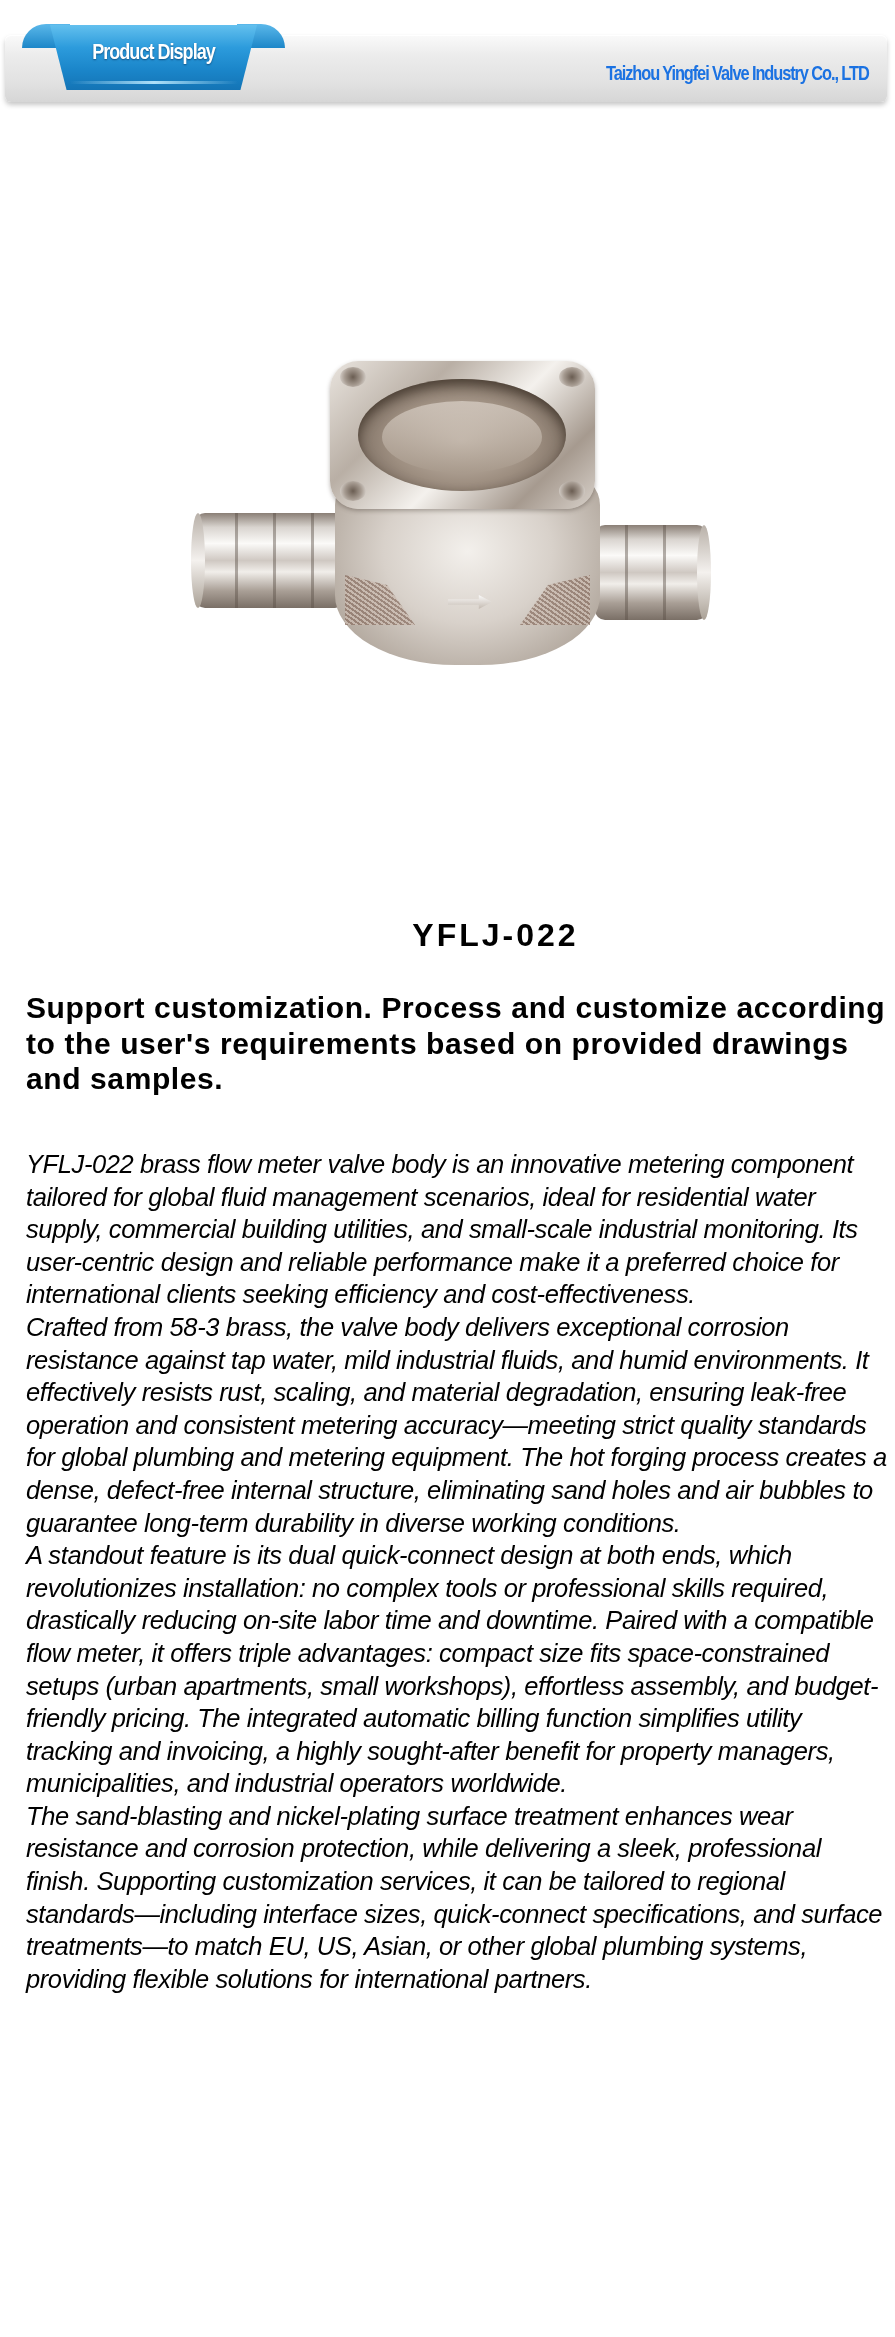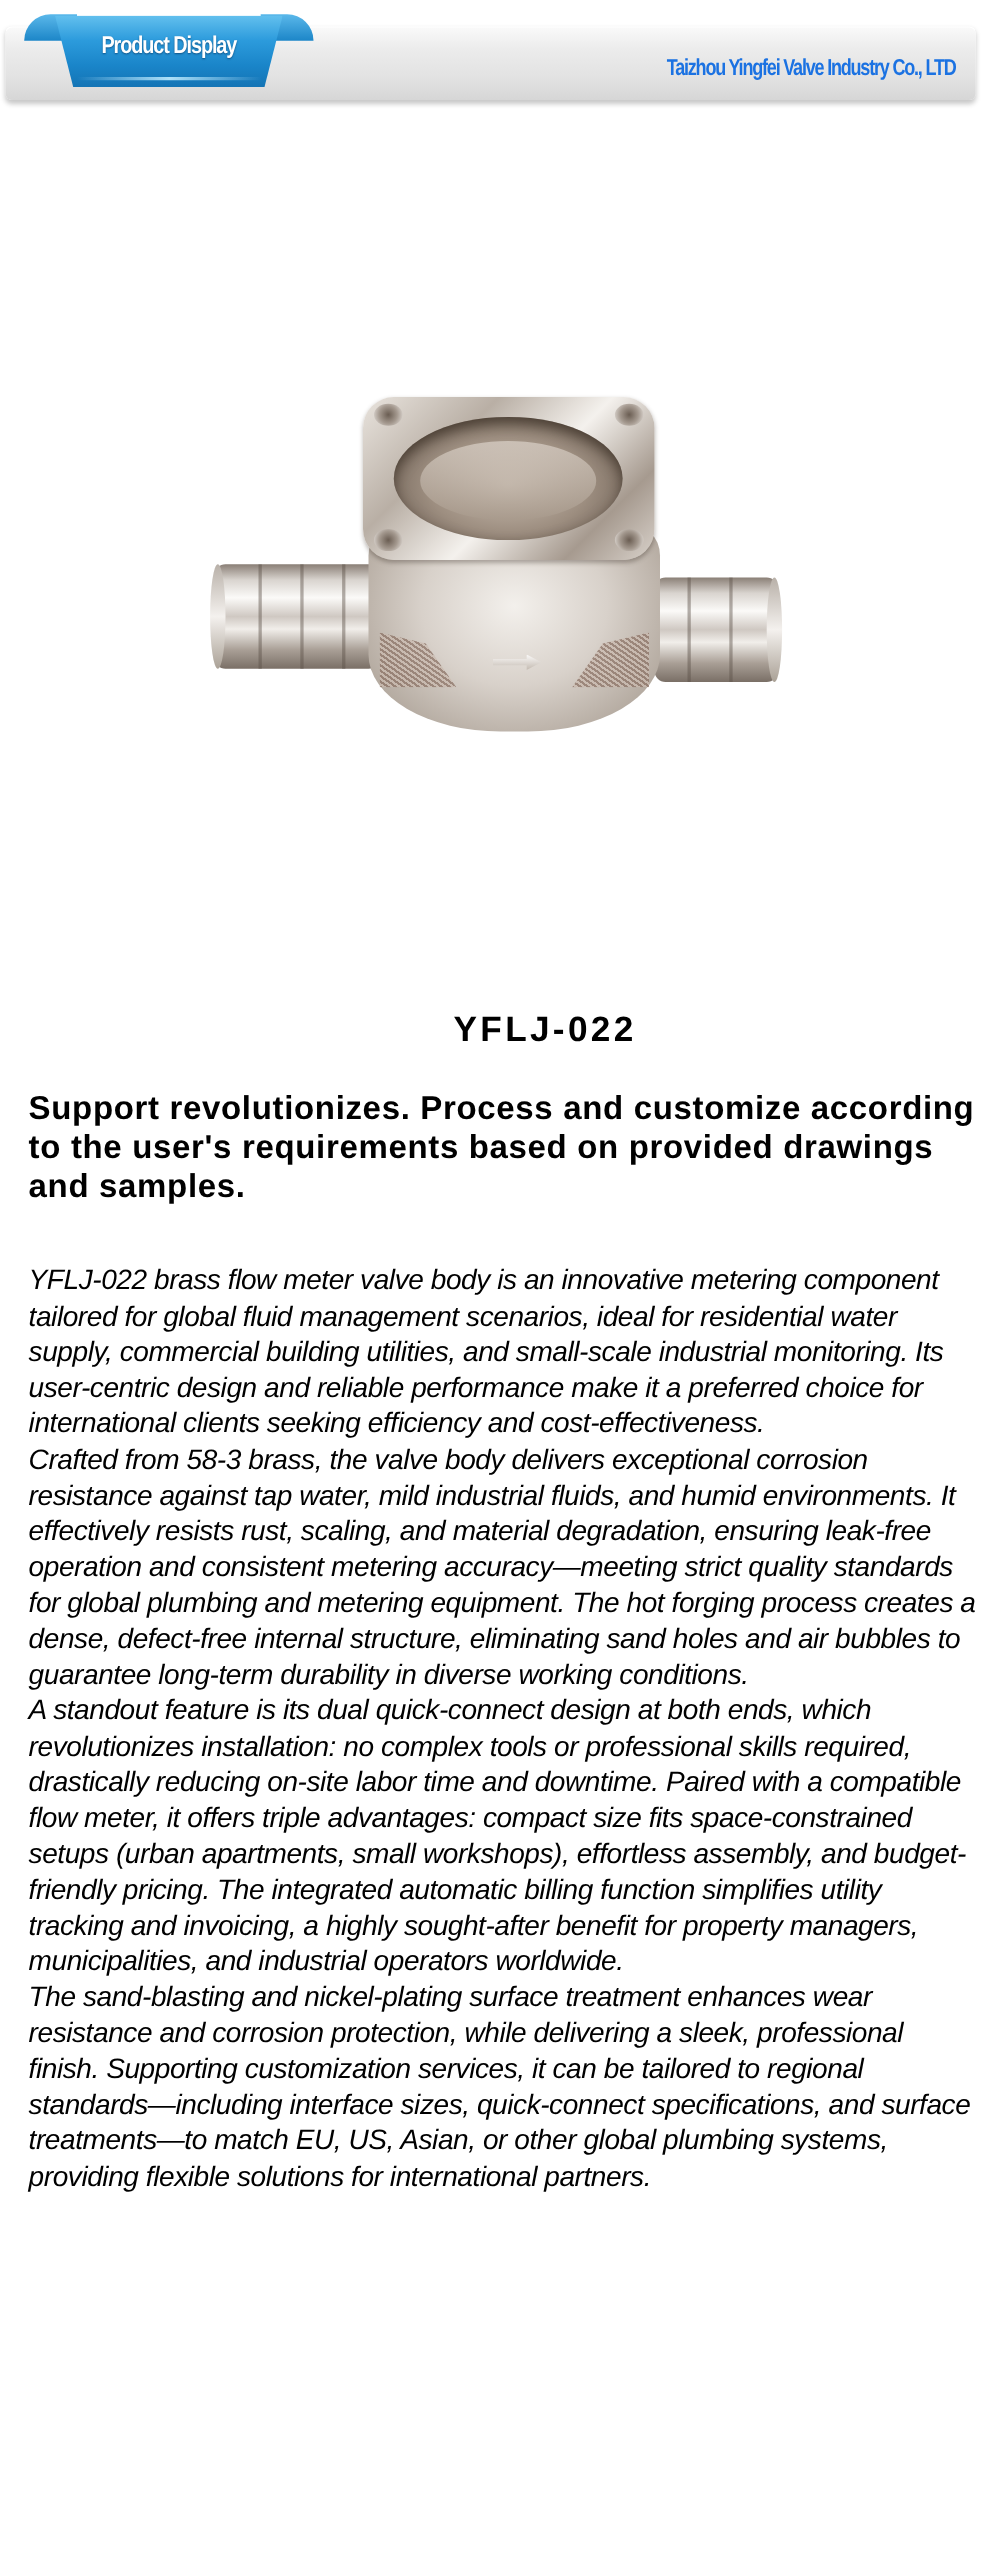--- a/index.html
+++ b/index.html
@@ -1,19 +1,19 @@
 <!DOCTYPE html>
 <html><head>
 <meta charset="utf-8">
 <style>
   html, body { margin:0; padding:0; background:#ffffff; }
   body { width:895px; height:2337px; position:relative; overflow:hidden; font-family:"Liberation Sans", sans-serif; color:#000; }
 
   
-  .banner { position:absolute; left:0; top:0; width:895px; height:100px; }
+  .banner { position:absolute; left:0; top:11px; width:895px; height:100px; }
   .banner-bar {
     position:absolute; left:5px; top:24px; width:882px; height:67px;
     border-radius:6px;
     background:linear-gradient(to bottom,#fafafa 0%,#ececec 30%,#e2e2e2 70%,#d6d6d6 100%);
     box-shadow:0 3px 5px rgba(0,0,0,0.22), inset 0 1px 0 #ffffff;
   }
   .ribbon-curl {
     position:absolute; top:13px; height:24px; width:48px;
     background:linear-gradient(to bottom,#5bb8ea 0%,#1c86c8 100%);
   }
@@ -151,20 +151,20 @@
     </div>
     <div class="bolt-hole tl"></div>
     <div class="bolt-hole tr"></div>
     <div class="bolt-hole bl"></div>
     <div class="bolt-hole br"></div>
   </div>
 </div>
 
 <div class="model-title">YFLJ-022</div>
 
-<div class="headline">Support revolutionizes. Process and customize according to the user's requirements based on provided drawings and samples.</div>
+<div class="headline">Support customization. Process and customize according to the user's requirements based on provided drawings and samples.</div>
 
 <div class="description">
   <p>YFLJ-022 brass flow meter valve body is an innovative metering component tailored for global fluid management scenarios,  ideal for residential water supply, commercial building utilities,  and small-scale industrial monitoring. Its user-centric design and reliable performance make it a preferred choice for  international clients seeking efficiency and cost-effectiveness.</p>
   <p>Crafted from 58-3 brass, the valve body delivers exceptional corrosion resistance against tap water,  mild industrial fluids, and humid environments. It effectively resists rust, scaling, and material degradation,  ensuring leak-free operation and consistent metering accuracy—meeting strict quality standards for global plumbing and  metering equipment. The hot forging process creates a dense, defect-free internal structure,  eliminating sand holes and air bubbles to guarantee long-term durability in diverse working conditions.</p>
   <p>A standout feature is its dual quick-connect design at both ends, which revolutionizes installation:  no complex tools or professional skills required,  drastically reducing on-site labor time and downtime. Paired with a compatible flow meter, it offers triple advantages:  compact size fits space-constrained setups (urban apartments, small workshops), effortless assembly,  and budget-friendly pricing. The integrated automatic billing function simplifies utility tracking and invoicing,  a highly sought-after benefit for property managers, municipalities, and industrial operators worldwide.</p>
   <p>The sand-blasting and nickel-plating surface treatment enhances wear resistance and corrosion protection,  while delivering a sleek, professional finish. Supporting customization services,  it can be tailored to regional standards—including interface sizes, quick-connect specifications,  and surface treatments—to match EU, US, Asian, or other global plumbing systems,  providing flexible solutions for international partners.</p>
 </div>
 
 </body></html>

